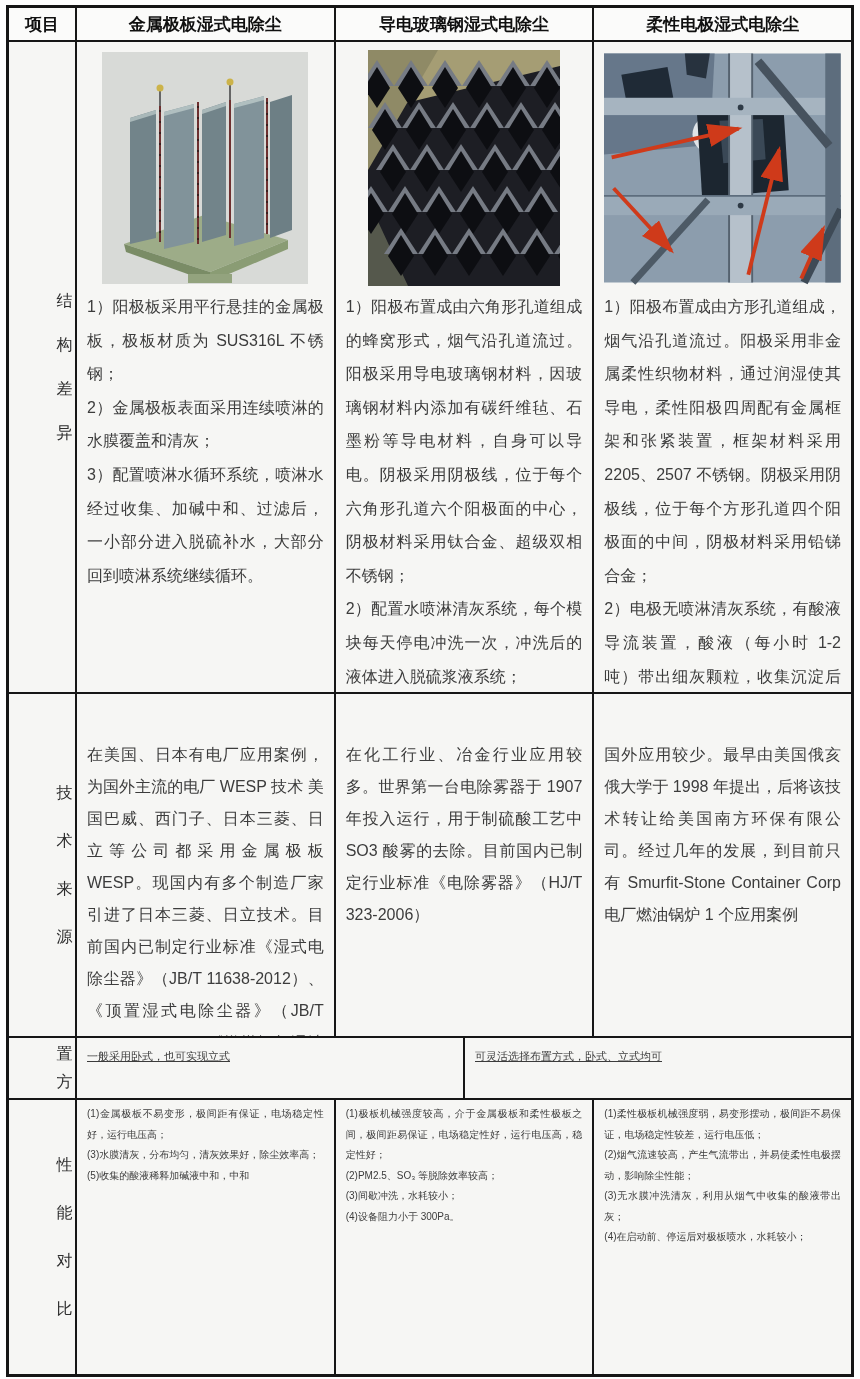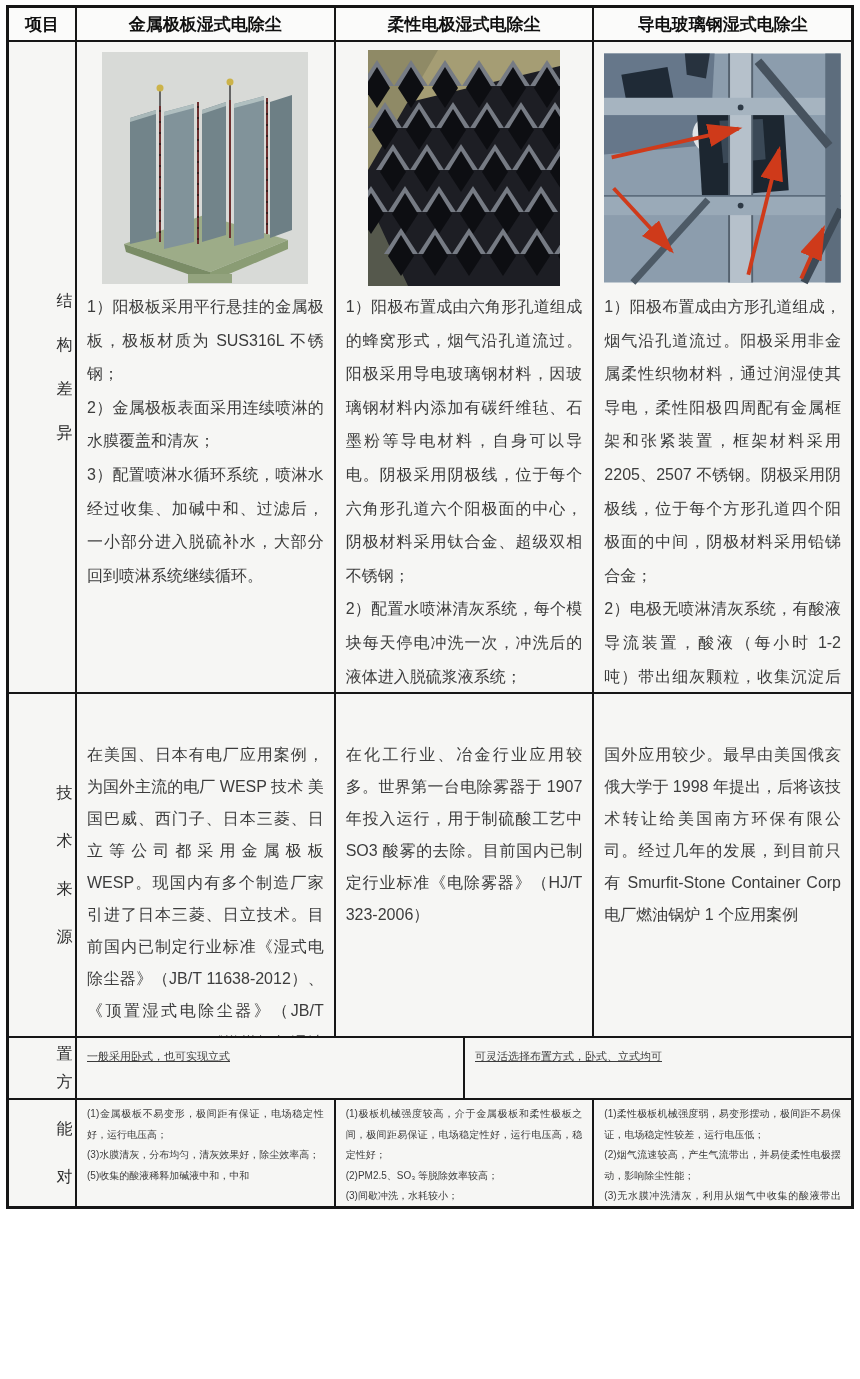--- a/index.html
+++ b/index.html
@@ -2,21 +2,21 @@
 <html><head>
 <meta charset="utf-8">
 <style>
   * { margin:0; padding:0; box-sizing:border-box; }
   html,body { width:860px; height:1379px; }
   body {
     background:#ffffff; overflow:hidden; position:relative;
     font-family:"Liberation Sans","DejaVu Sans",sans-serif; color:#3c3c3c;
   }
   .tbl {
-    position:absolute; left:6px; top:5px; width:848px; height:1204px;
+    position:absolute; left:6px; top:5px; width:848px; height:1372px;
     border:3px solid #161616; display:flex; flex-direction:column;
     background:#1d4ed8;
   }
   .row { display:flex; border-top:2px solid #161616; min-height:0; }
   .row:first-child { border-top:none; }
   .cell { border-left:2px solid #161616; overflow:hidden; background:#f6f6f4; }
   .cell:first-child { border-left:none; }
   .label-col { width:66px; flex:0 0 66px; display:flex; align-items:center; justify-content:center; text-align:center;padding-left:46px; }
   .data-col { flex:1 1 0; padding:4px 10px 0 10px; }
   .header-row { flex:0 0 32px; }
@@ -37,22 +37,22 @@
   .photo svg { display:block; }
 </style>
 </head>
 <body>
 
 <div class="tbl">
 
   <div class="row header-row">
     <div class="cell label-col">项目</div>
     <div class="cell data-col">金属极板湿式电除尘</div>
+    <div class="cell data-col">导电玻璃钢湿式电除尘</div>
     <div class="cell data-col">柔性电极湿式电除尘</div>
-    <div class="cell data-col">导电玻璃钢湿式电除尘</div>
   </div>
 
   <div class="row row-structure">
     <div class="cell label-col">
       <div class="vlabel two">
         <span>结构</span>
         <span>差异</span>
       </div>
     </div>
 

